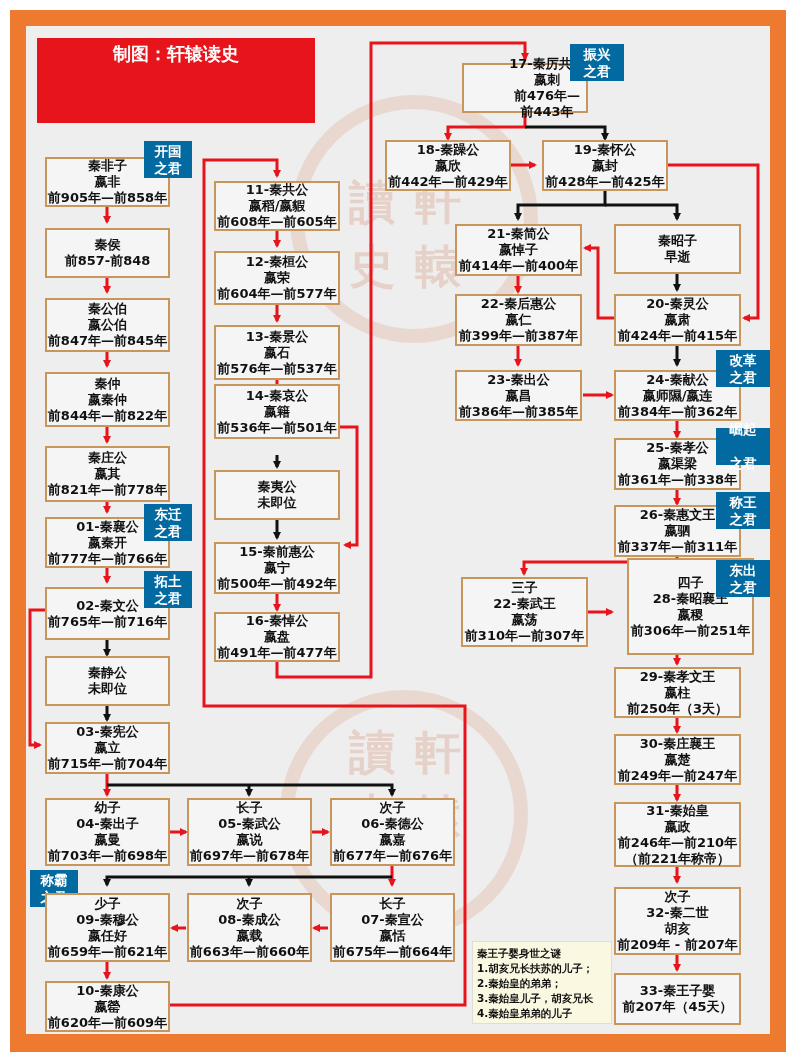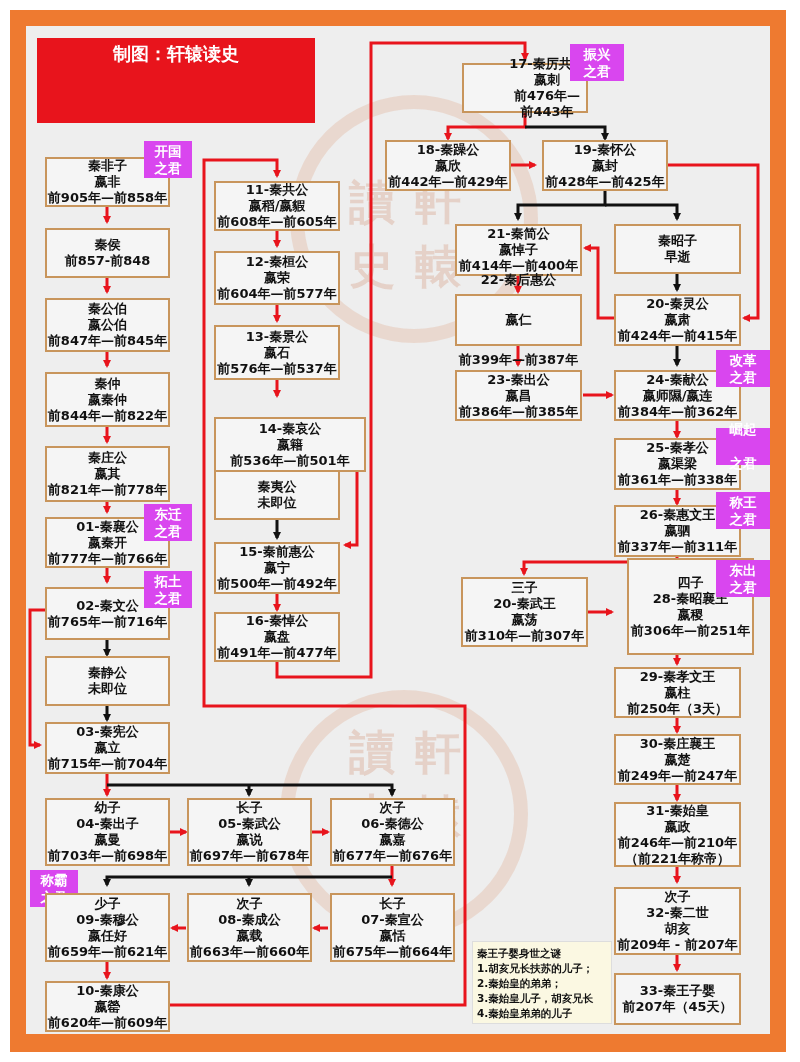--- a/index.html
+++ b/index.html
@@ -5,21 +5,21 @@
   html,body{margin:0;padding:0;}
   body{width:800px;height:1062px;background:#ffffff;position:relative;overflow:hidden;font-family:"DejaVu Sans","Liberation Sans",sans-serif;}
   .frame{position:absolute;left:10px;top:10px;width:776px;height:1042px;background:#ee7a30;}
   .inner{position:absolute;left:26px;top:26px;width:744px;height:1008px;background:#eeeeee;}
   .wm{position:absolute;border-radius:50%;border:14px solid rgba(222,160,130,0.28);}
   .wmtext{position:absolute;color:rgba(210,150,120,0.32);font-size:46px;font-weight:bold;letter-spacing:20px;line-height:64px;width:170px;text-align:center;}
   .title{position:absolute;left:37px;top:38px;width:278px;height:85px;background:#e8141c;color:#fff;text-align:center;}
   .title .t1{font-size:27px;font-weight:bold;margin-top:14px;letter-spacing:1px;}
   .title .t2{font-size:18px;font-weight:bold;margin-top:4px;}
   .box{position:absolute;background:#f5f5f5;border:2px solid #c8955c;box-sizing:border-box;display:flex;flex-direction:column;justify-content:center;align-items:center;text-align:center;color:#111;font-weight:bold;font-size:13px;line-height:16px;}
-  .tag{position:absolute;width:48px;height:37px;background:#d946ef;color:#fff;font-weight:bold;font-size:13.5px;line-height:17px;text-align:center;display:flex;flex-direction:column;justify-content:center;}
+  .tag{position:absolute;width:48px;height:37px;background:#0369a1;color:#fff;font-weight:bold;font-size:13.5px;line-height:17px;text-align:center;display:flex;flex-direction:column;justify-content:center;}
   .note{position:absolute;left:472px;top:941px;width:140px;height:83px;background:#fbf8e2;border:1px solid #ddd;box-sizing:border-box;padding:4px 4px;font-size:10.5px;line-height:15px;color:#111;font-weight:bold;}
   svg.lines{position:absolute;left:0;top:0;}
 </style>
 </head>
 <body>
 
 <div class="frame"></div>
 <div class="inner"></div>
 
 <div class="wm" style="left:290px;top:95px;width:220px;height:220px;"></div>
@@ -224,21 +224,21 @@
 <div class="box" style="left:214px;top:251px;width:126px;height:54px;">
   <div>12-秦桓公</div>
   <div>嬴荣</div>
   <div>前604年—前577年</div>
 </div>
 <div class="box" style="left:214px;top:325px;width:126px;height:55px;">
   <div>13-秦景公</div>
   <div>嬴石</div>
   <div>前576年—前537年</div>
 </div>
-<div class="box" style="left:214px;top:417px;width:152px;height:55px;">
+<div class="box" style="left:214px;top:384px;width:126px;height:55px;">
   <div>14-秦哀公</div>
   <div>嬴籍</div>
   <div>前536年—前501年</div>
 </div>
 <div class="box" style="left:214px;top:470px;width:126px;height:50px;">
   <div>秦夷公</div>
   <div>未即位</div>
 </div>
 <div class="box" style="left:214px;top:542px;width:126px;height:52px;">
   <div>15-秦前惠公</div>
@@ -272,21 +272,21 @@
 </div>
 <div class="box" style="left:455px;top:224px;width:127px;height:52px;">
   <div>21-秦简公</div>
   <div>嬴悼子</div>
   <div>前414年—前400年</div>
 </div>
 <div class="box" style="left:614px;top:224px;width:127px;height:50px;">
   <div>秦昭子</div>
   <div>早逝</div>
 </div>
-<div class="box" style="left:455px;top:294px;width:127px;height:52px;gap:24px;">
+<div class="box" style="left:455px;top:294px;width:127px;height:52px;">
   <div>22-秦后惠公</div>
   <div>嬴仁</div>
   <div>前399年—前387年</div>
 </div>
 <div class="box" style="left:614px;top:294px;width:127px;height:52px;">
   <div>20-秦灵公</div>
   <div>嬴肃</div>
   <div>前424年—前415年</div>
 </div>
 <div class="box" style="left:455px;top:370px;width:127px;height:51px;">
@@ -316,21 +316,21 @@
   <div>26-秦惠文王</div>
   <div>嬴驷</div>
   <div>前337年—前311年</div>
 </div>
 <div class="tag" style="left:716px;top:492px;width:54px;">
   <div>称王</div>
   <div>之君</div>
 </div>
 <div class="box" style="left:461px;top:577px;width:127px;height:70px;">
   <div>三子</div>
-  <div>20-秦武王</div>
+  <div>22-秦武王</div>
   <div>嬴荡</div>
   <div>前310年—前307年</div>
 </div>
 <div class="box" style="left:614px;top:558px;width:127px;height:97px;margin-left:13px;">
   <div>四子</div>
   <div>28-秦昭襄王</div>
   <div>嬴稷</div>
   <div>前306年—前251年</div>
 </div>
 <div class="tag" style="left:716px;top:560px;width:54px;">

